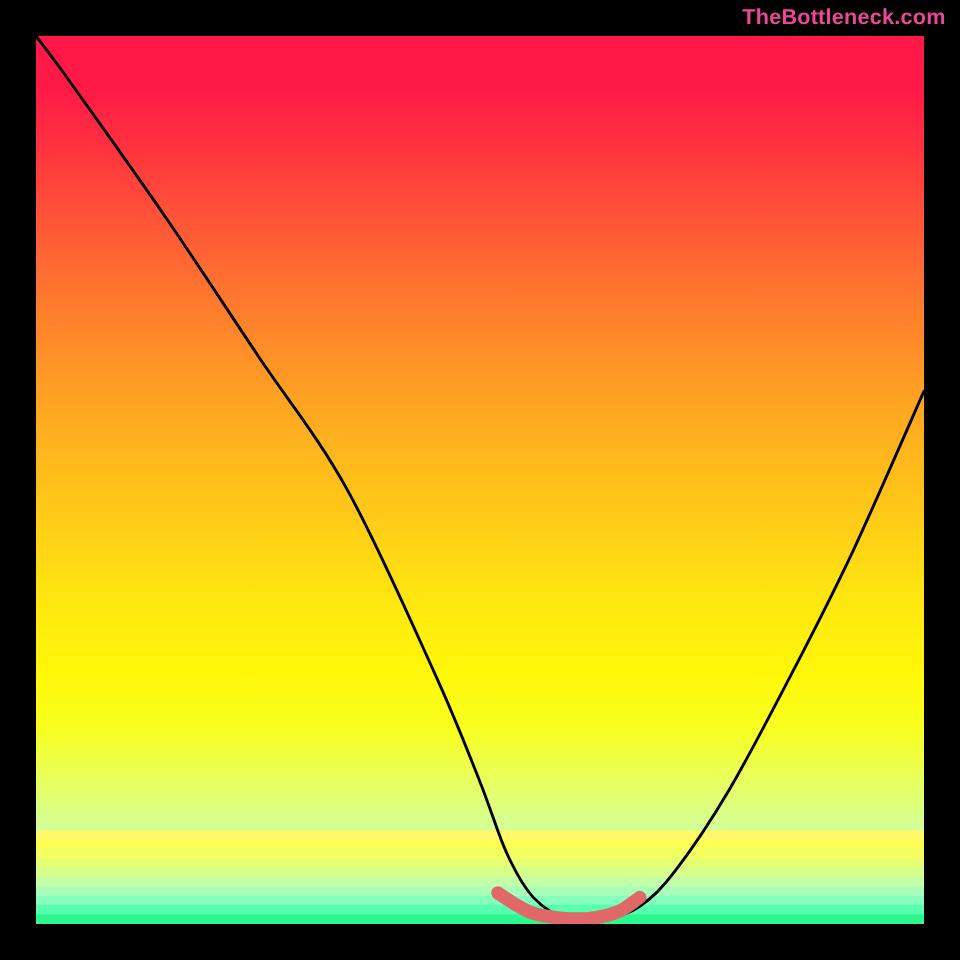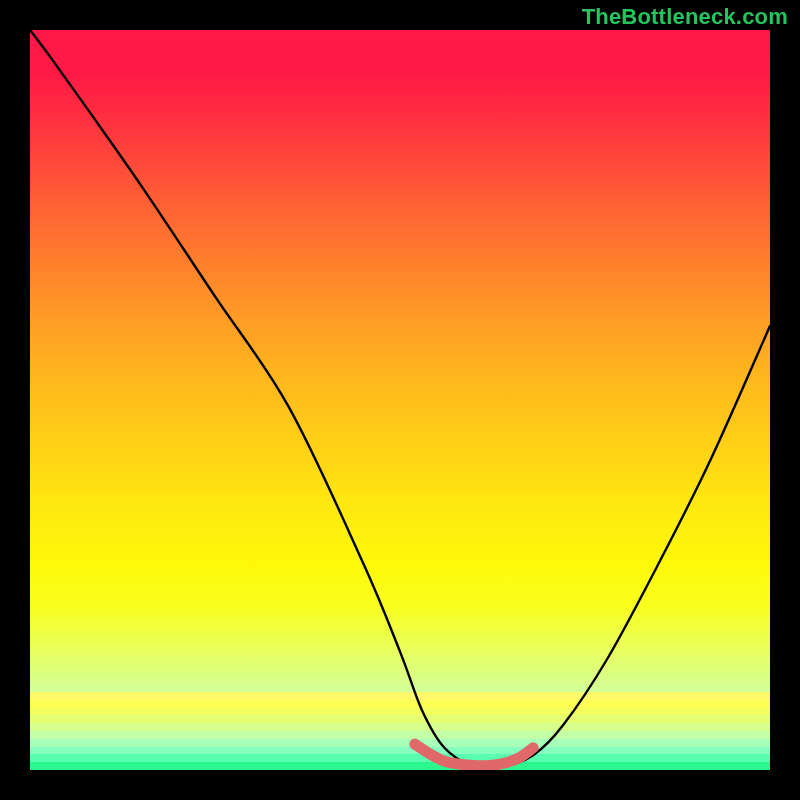--- a/index.html
+++ b/index.html
@@ -60,23 +60,23 @@
   .stripes div { flex: 1; }
   .svglayer {
     position: absolute;
     inset: 0;
   }
   .watermark {
     position: absolute;
     top: 4px;
     right: 12px;
     font-family: Arial, Helvetica, sans-serif;
-    font-size: 22px;
+    font-size: 18px;
     font-weight: 600;
-    color: #22c55e;
+    color: #ec4899;
     letter-spacing: 0.2px;
   }
 </style>
 </head>
 <body>
 
 <div class="frame">
   <div class="plot">
     <div class="gradient"></div>
     <div class="stripes">

